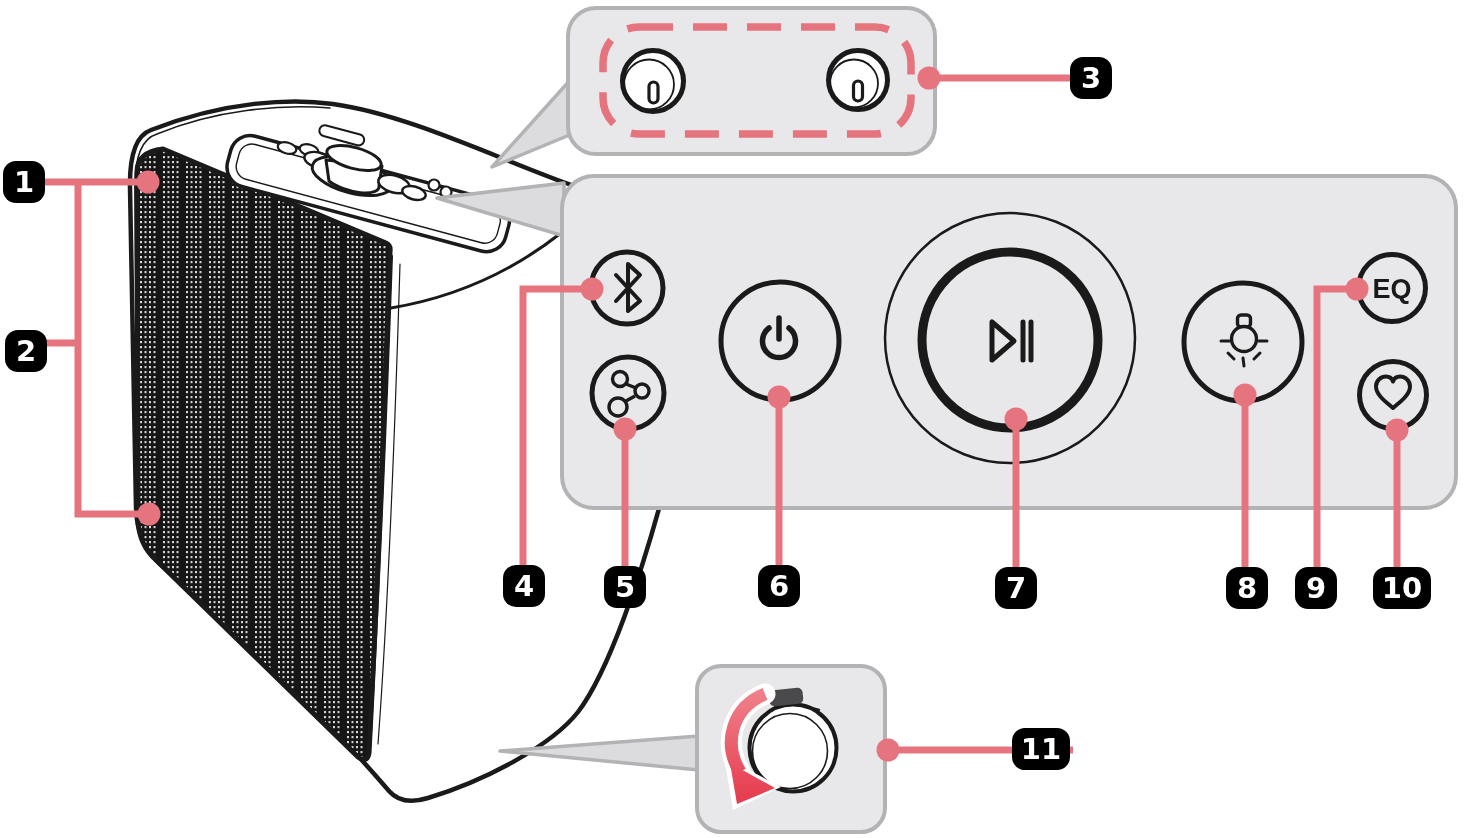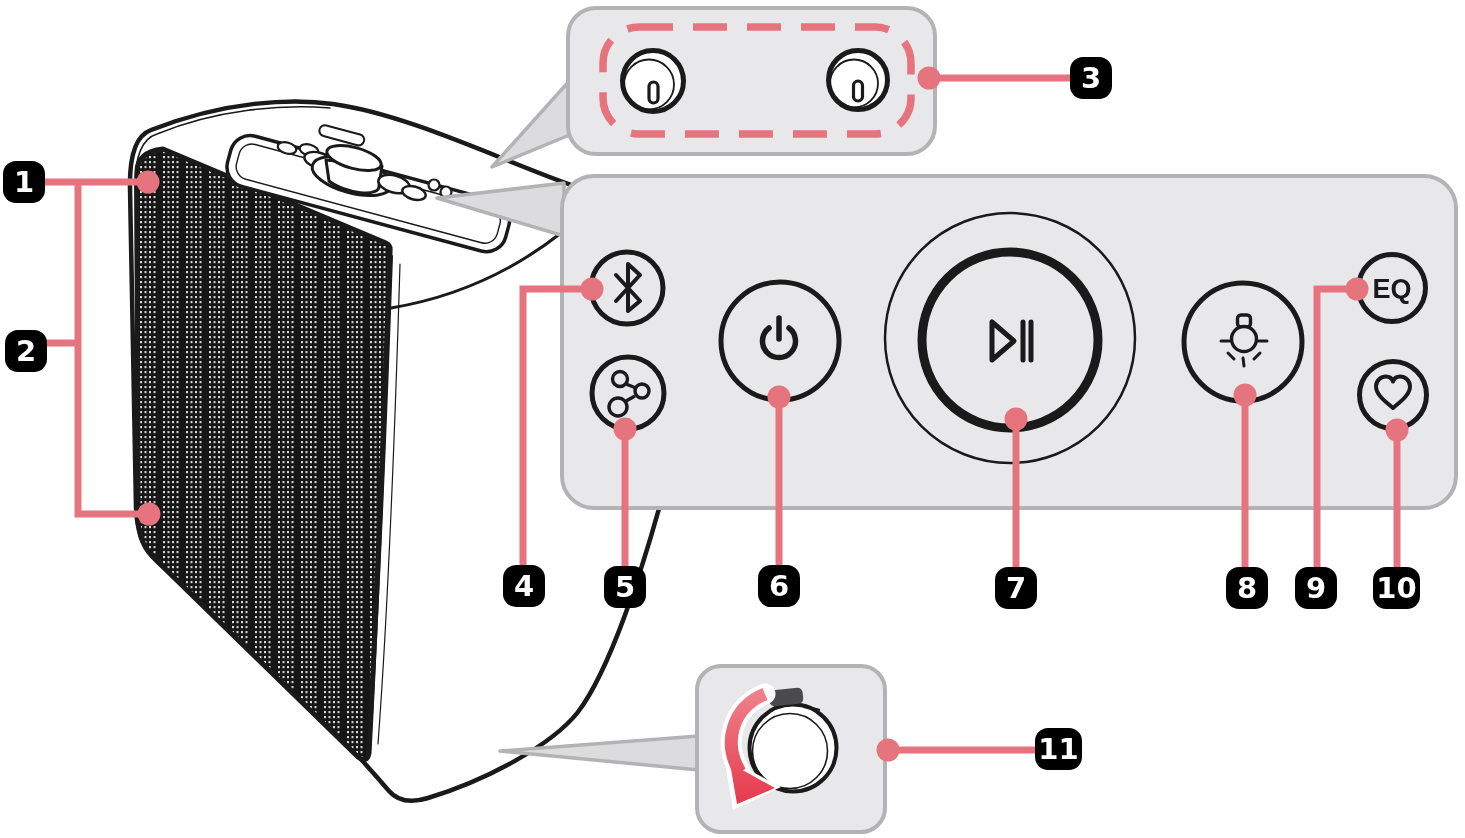--- a/index.html
+++ b/index.html
@@ -2,21 +2,21 @@
 <html><head>
 <meta charset="utf-8">
 <style>
   html,body{margin:0;padding:0;background:#ffffff;}
   #stage{position:relative;width:1465px;height:838px;background:#ffffff;overflow:hidden;
          font-family:"Liberation Sans", sans-serif;}
   #stage svg{position:absolute;left:0;top:0;}
   .callout-label{position:absolute;width:42px;height:42px;background:#000000;color:#ffffff;
     border-radius:13px;display:flex;align-items:center;justify-content:center;
     font-family:"DejaVu Sans", sans-serif;font-weight:bold;font-size:29px;user-select:none;}
-  .callout-label.wide{width:47px;}
+  .callout-label.wide{width:58px;}
 </style>
 </head>
 <body>
 
 <div id="stage">
 
 <svg width="1465" height="838" viewBox="0 0 1465 838">
   <defs>
     <pattern id="grillePat" width="23" height="5" patternUnits="userSpaceOnUse">
       <rect x="0" y="0" width="23" height="5" fill="#161616"></rect>
@@ -196,15 +196,15 @@
 <div class="callout-label" style="left:3px;top:161px;">1</div>
 <div class="callout-label" style="left:5px;top:330px;">2</div>
 <div class="callout-label" style="left:1070px;top:57px;">3</div>
 <div class="callout-label" style="left:503px;top:565px;">4</div>
 <div class="callout-label" style="left:604px;top:566px;">5</div>
 <div class="callout-label" style="left:758px;top:565px;">6</div>
 <div class="callout-label" style="left:995px;top:567px;">7</div>
 <div class="callout-label" style="left:1226px;top:567px;">8</div>
 <div class="callout-label" style="left:1295px;top:567px;">9</div>
 <div class="callout-label wide" style="left:1373px;top:567px;">10</div>
-<div class="callout-label wide" style="left:1035px;top:728px;">11</div>
+<div class="callout-label wide" style="left:1012px;top:728px;">11</div>
 
 </div>
 
 </body></html>

